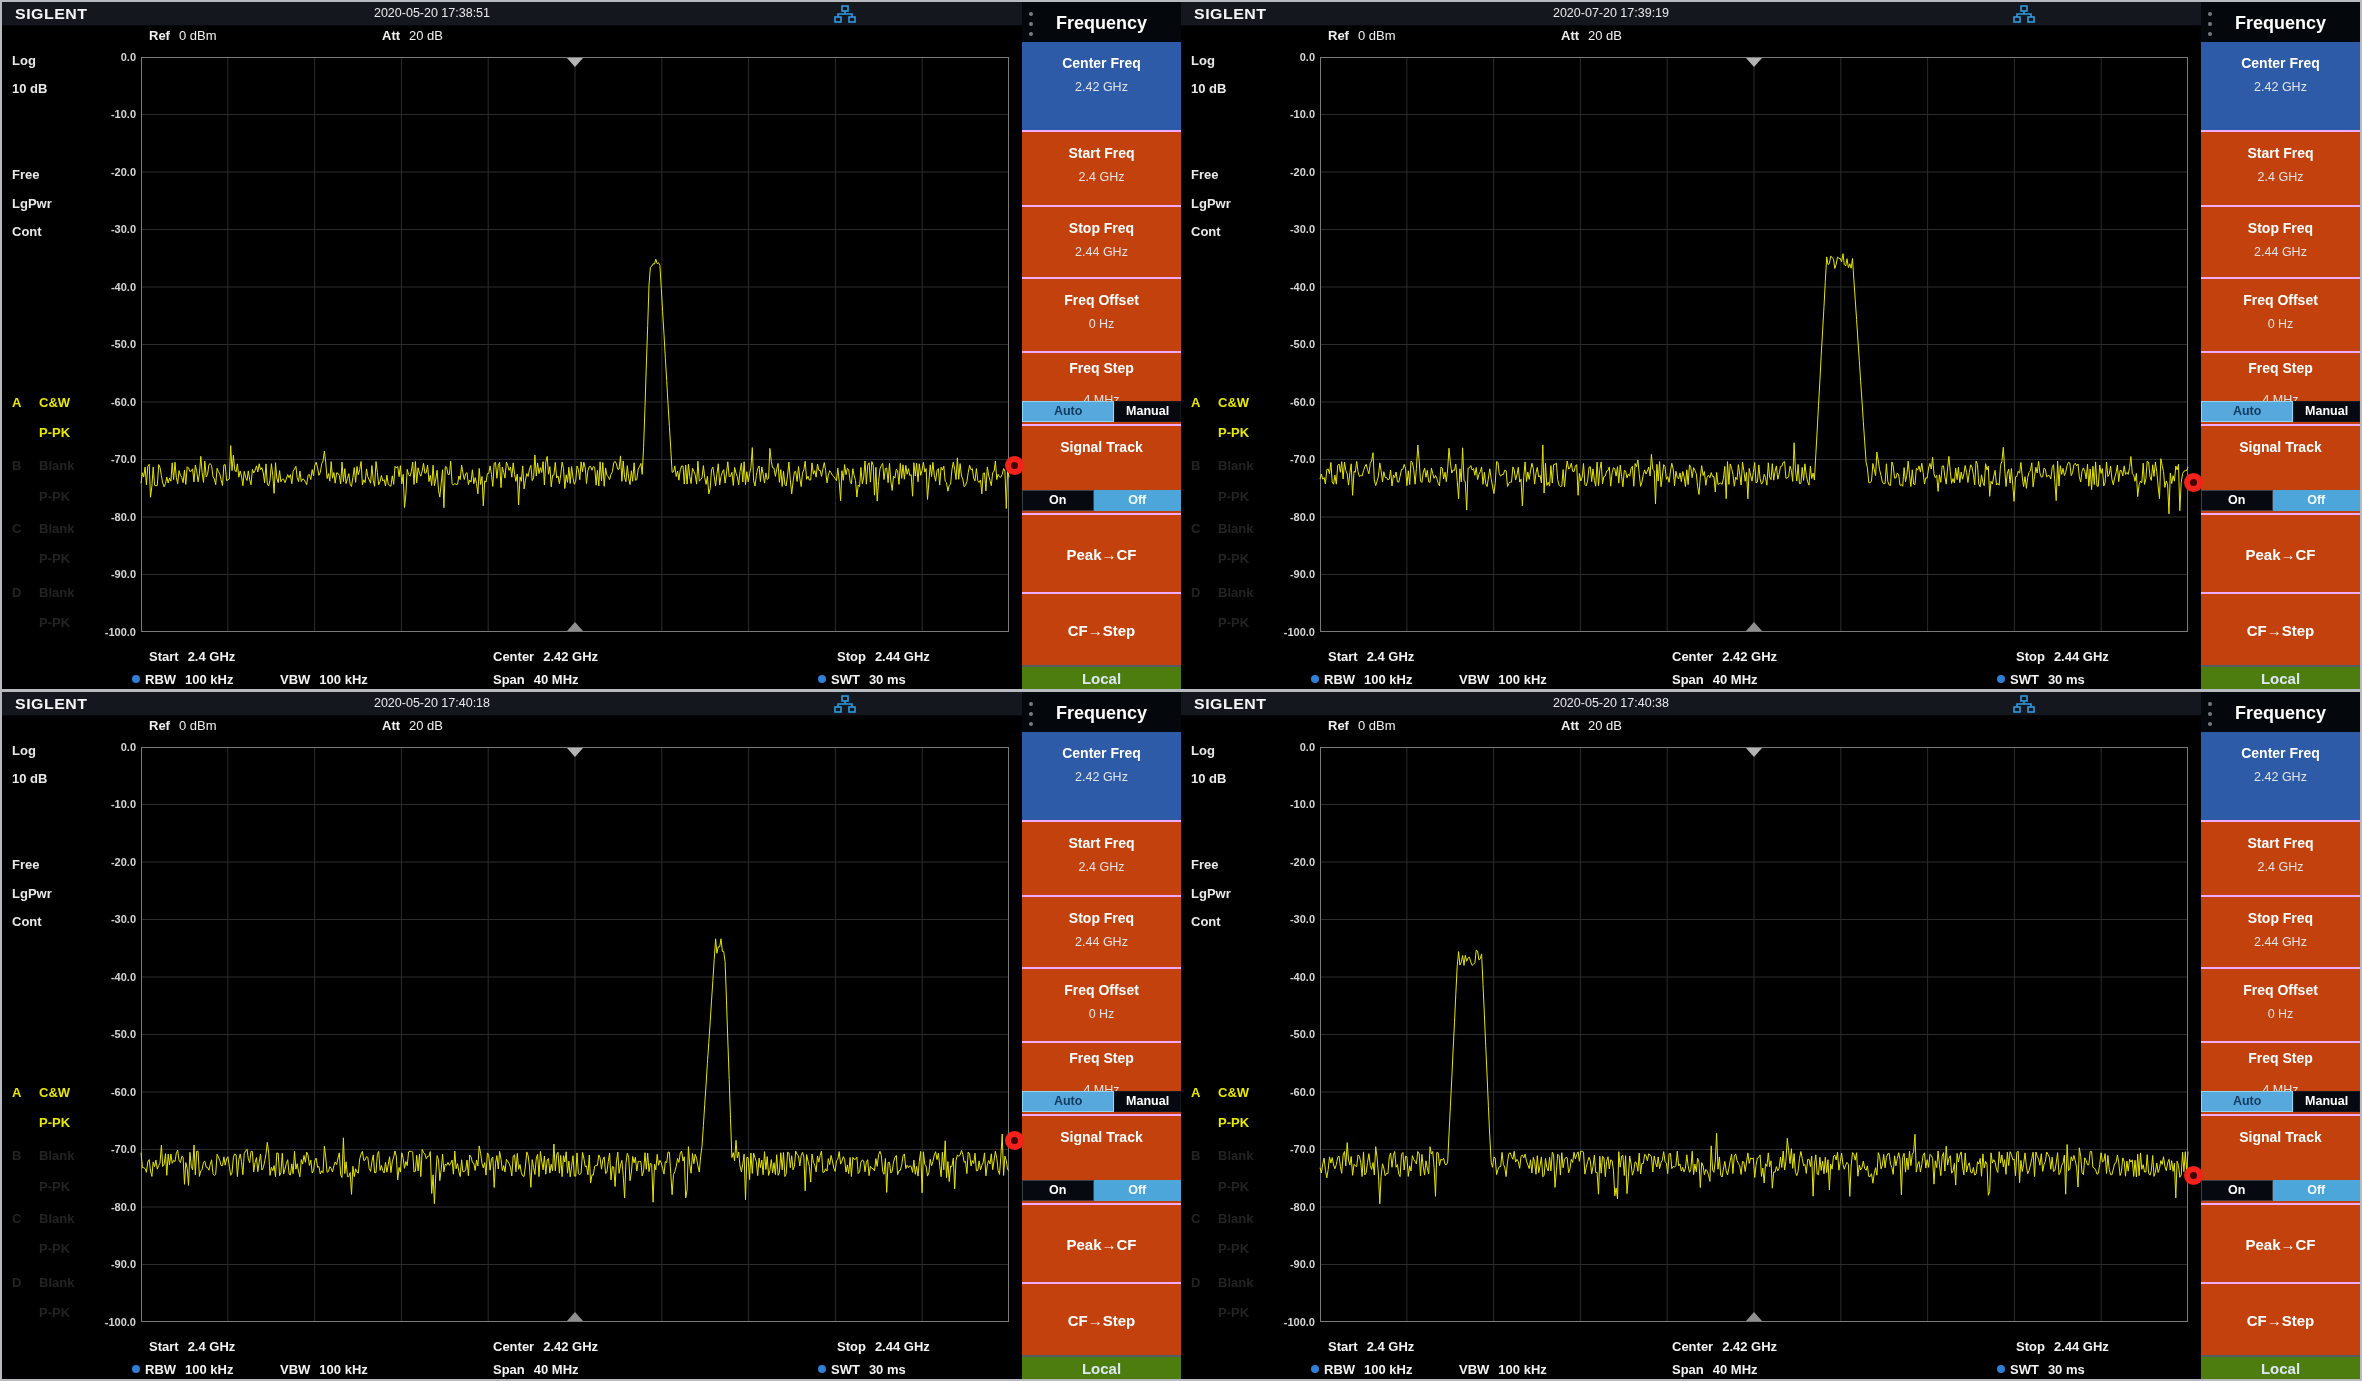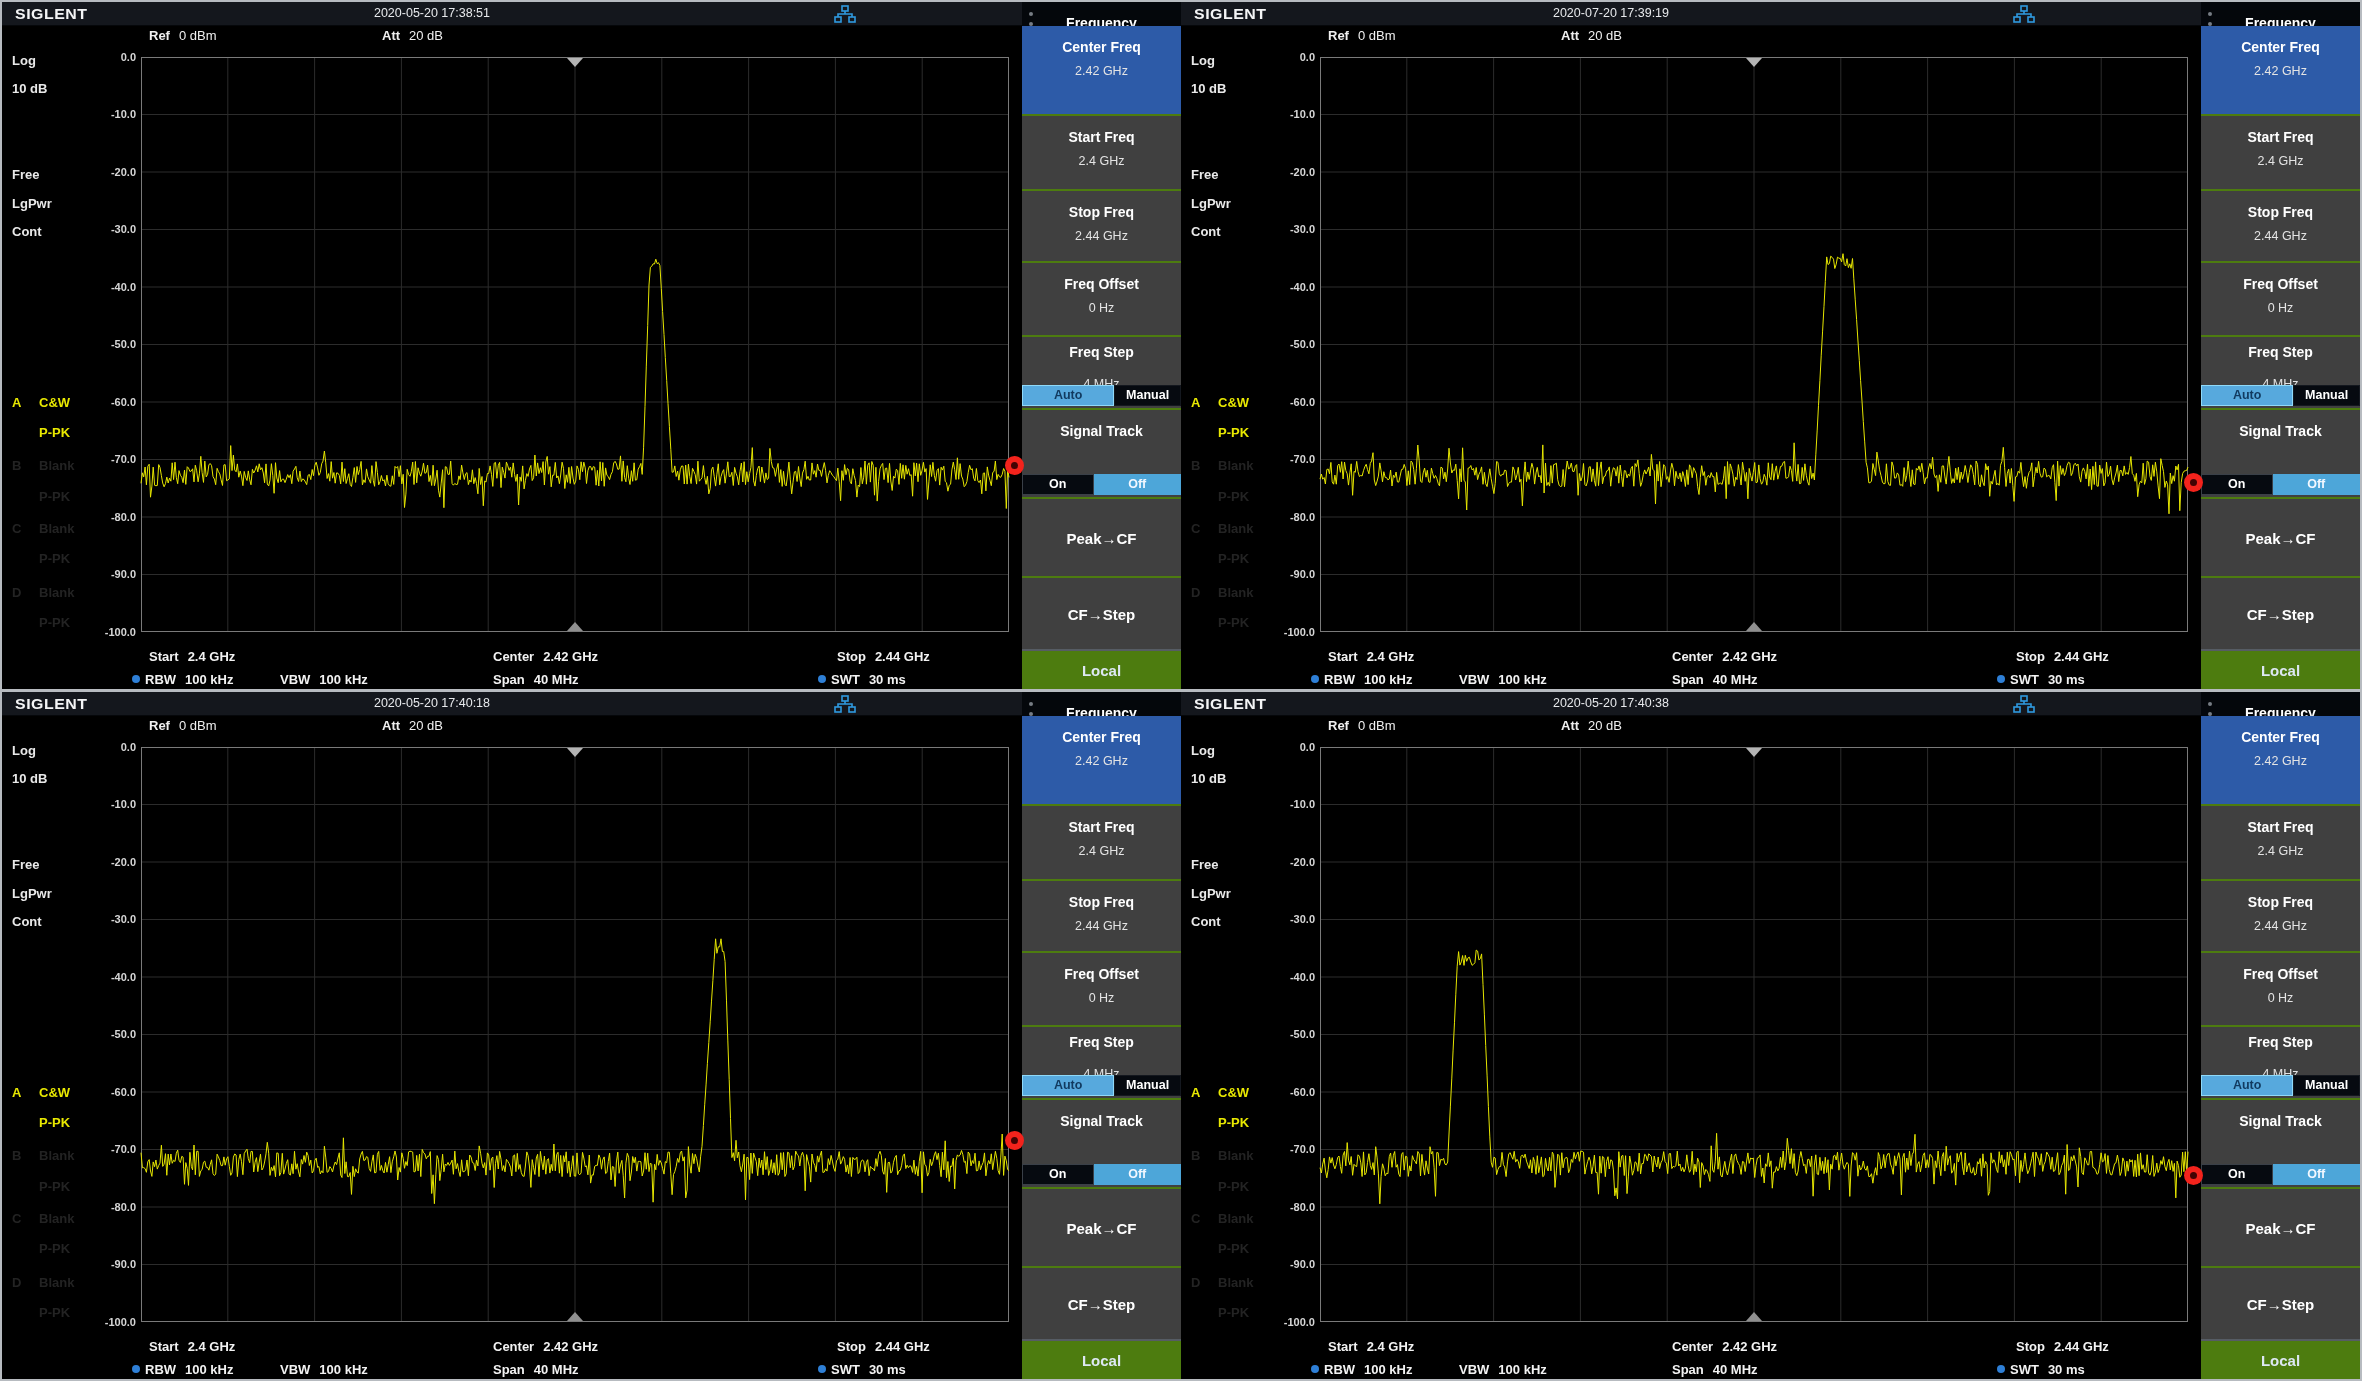--- a/index.html
+++ b/index.html
@@ -28,24 +28,24 @@
   .ytick{position:absolute;left:84px;width:50px;height:15px;line-height:15px;text-align:right;
     color:#d6d6d6;font-size:11px;font-weight:bold;}
   .knob{position:absolute;width:19px;height:19px;border-radius:50%;background:#f3231c;z-index:6;}
   .knob::after{content:"";position:absolute;left:6px;top:6px;width:7px;height:7px;border-radius:50%;background:#420303;}
   
   .foot{position:absolute;color:#f2f2f2;font-size:13px;font-weight:bold;line-height:17px;white-space:nowrap;}
   .foot b{margin-right:9px;font-weight:bold;text-align:right;}
   .bdot{display:inline-block;width:8px;height:8px;border-radius:50%;background:#2e7fd6;margin-right:5px;vertical-align:1px;}
   
   .menu{position:absolute;top:0;left:1020px;width:159px;height:100%;background:#04070b;display:flex;flex-direction:column;}
-  .m-head{position:relative;height:24px;color:#fff;font-size:14px;font-weight:bold;text-align:center;line-height:42px;}
+  .m-head{position:relative;height:40px;color:#fff;font-size:18px;font-weight:bold;text-align:center;line-height:42px;}
   .m-dots{position:absolute;left:7px;top:10px;width:4px;}
   .m-dots i{display:block;width:4px;height:4px;border-radius:50%;background:#767c84;margin-bottom:6px;}
-  .m-item{position:relative;border-top:2px solid #4d7c0f;box-sizing:border-box;background:#404040;}
+  .m-item{position:relative;border-top:2px solid #f0abfc;box-sizing:border-box;background:#c2410c;}
   .m-item.sel{background:#2d5ba8;}
   .m-l{text-align:center;color:#fff;font-size:14px;font-weight:bold;padding-top:13px;}
   .m-v{text-align:center;color:#e4e4e4;font-size:12.5px;margin-top:9px;}
   .m-c{position:absolute;left:0;right:0;top:50%;transform:translateY(-50%);text-align:center;color:#fff;font-size:15px;font-weight:bold;}
   .h-cf{height:88px;border-top:none;}
   .h-sf{height:75px;} .h-stf{height:72px;} .h-fo{height:74px;}
   .h-fs{height:73px;} .h-fs .m-l{padding-top:7px;} .h-fs .m-v{margin-top:17px;}
   .h-st{height:89px;}
   .h-pk{height:79px;} .h-cs{height:73px;}
   .toggle{position:absolute;left:0;right:0;bottom:2px;height:21px;display:flex;font-size:12.5px;font-weight:bold;}

